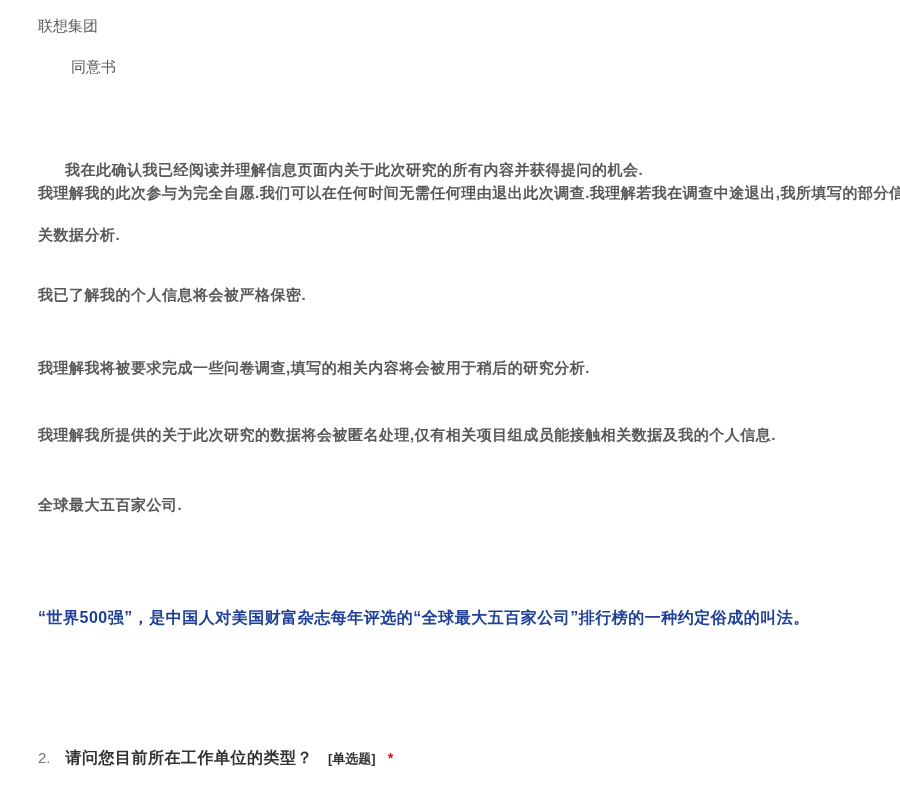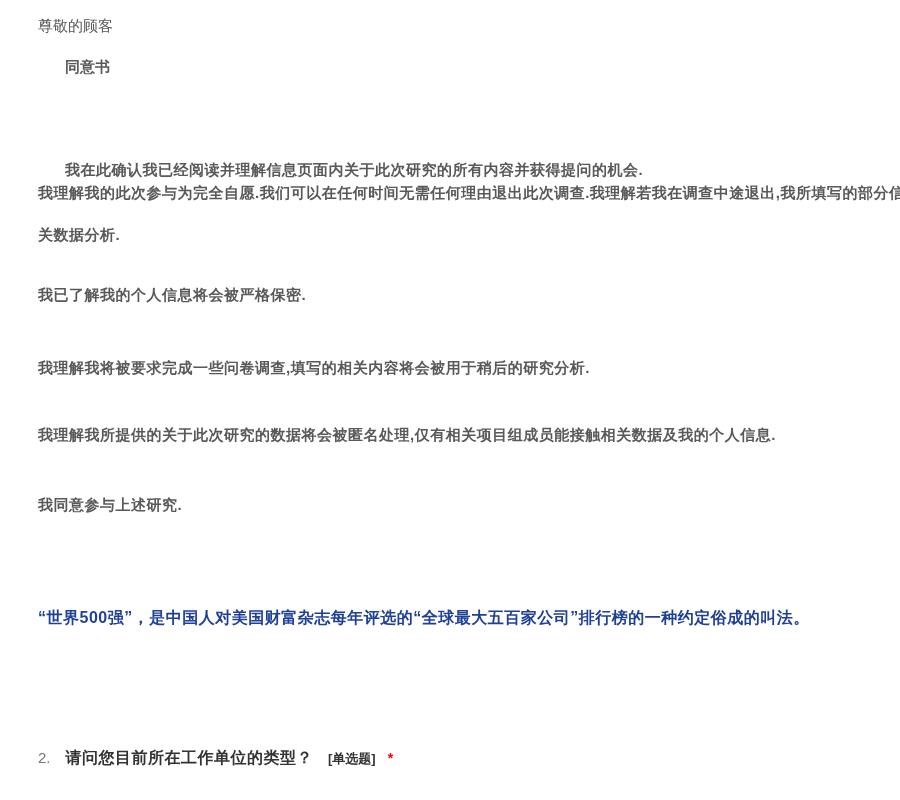--- a/index.html
+++ b/index.html
@@ -16,21 +16,21 @@
     background: #ffffff;
   }
   .txt {
     position: absolute;
     white-space: nowrap;
     line-height: 1.15;
     color: #595959;
     font-size: 15px;
   }
   .greeting        { left: 38px; top: 17px;  font-weight: 400; }
-  .consent-title   { left: 65px; top: 58px;  font-weight: 700; }
+  .consent-title   { left: 71px; top: 58px;  font-weight: 400; }
   .para            { font-weight: 700; letter-spacing: 0.5px; }
   .p1  { left: 65px; top: 125px; margin-top: 36px; }
   .p2a { left: 38px; top: 184px; }
   .p2b { left: 38px; top: 226px; }
   .p3  { left: 38px; top: 286px; }
   .p4  { left: 38px; top: 359px; }
   .p5  { left: 38px; top: 426px; }
   .p6  { left: 38px; top: 496px; }
   .blue {
     color: #1f4097;
@@ -70,37 +70,37 @@
     font-size: 14px;
     font-weight: 700;
     margin-left: 12px;
   }
 </style>
 </head>
 <body>
 
 <div class="page">
 
-  <div class="txt greeting">尊敬的顾客</div>
+  <div class="txt greeting">联想集团</div>
 
   <div class="txt consent-title">同意书</div>
 
   <div class="txt para p1">我在此确认我已经阅读并理解信息页面内关于此次研究的所有内容并获得提问的机会.</div>
 
   <div class="txt para p2a">我理解我的此次参与为完全自愿.我们可以在任何时间无需任何理由退出此次调查.我理解若我在调查中途退出,我所填写的部分信息将</div>
 
   <div class="txt para p2b">关数据分析.</div>
 
   <div class="txt para p3">我已了解我的个人信息将会被严格保密.</div>
 
   <div class="txt para p5">我理解我所提供的关于此次研究的数据将会被匿名处理,仅有相关项目组成员能接触相关数据及我的个人信息.</div>
 
   <div class="txt para p4">我理解我将被要求完成一些问卷调查,填写的相关内容将会被用于稍后的研究分析.</div>
 
-  <div class="txt para p6">我同意参与上述研究.</div>
+  <div class="txt para p6">全球最大五百家公司.</div>
 
   <div class="txt blue b1">“世界500强”，是中国人对美国财富杂志每年评选的“全球最大五百家公司”排行榜的一种约定俗成的叫法。</div>
 
 
   <div class="question-row">
     <span class="q-number">2.</span>
     <span class="q-text">请问您目前所在工作单位的类型？</span>
     <span class="q-type">[单选题]</span>
     <span class="q-required">*</span>
   </div>

